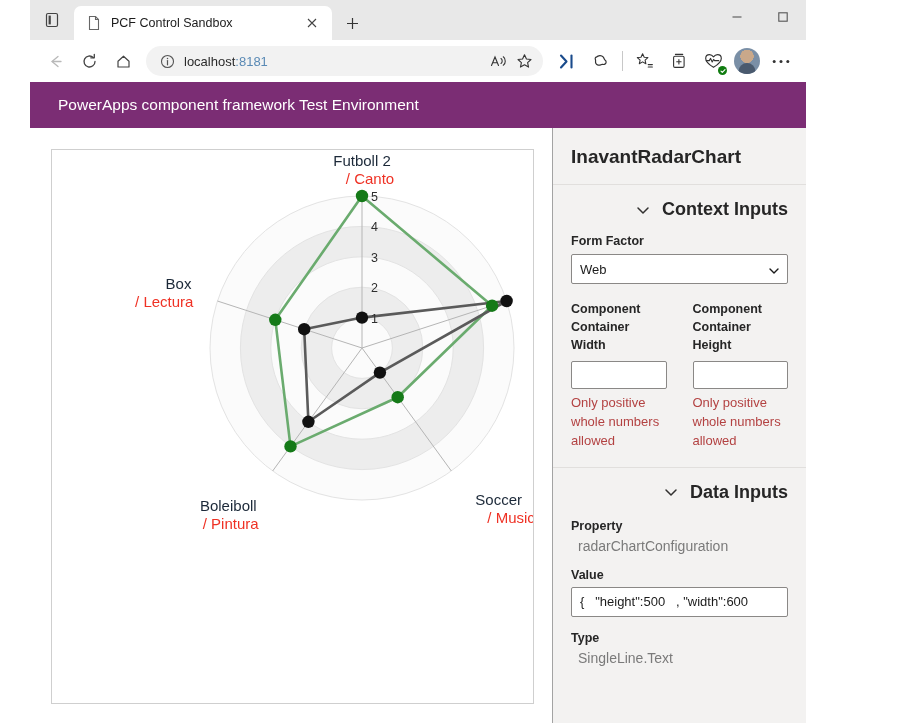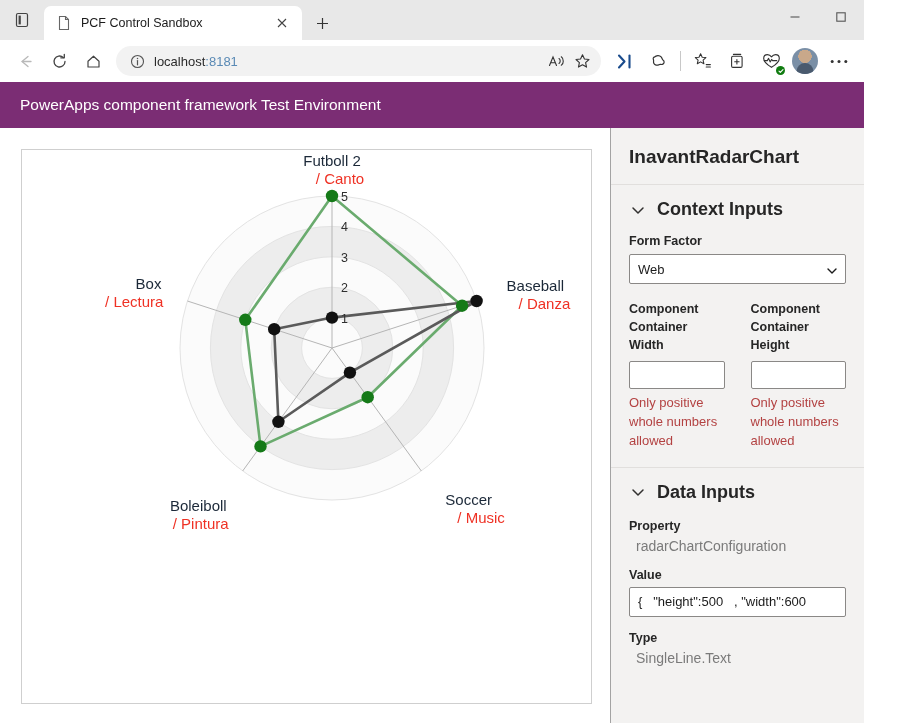--- a/index.html
+++ b/index.html
@@ -5,22 +5,22 @@
   * { box-sizing: border-box; }
   html, body {
     margin: 0; padding: 0;
     width: 914px; height: 723px;
     overflow: hidden;
     font-family: "Liberation Sans", sans-serif;
     background: #ffffff;
   }
 
   
-  .browser { width: 864px; height: 723px; display: flex; flex-direction: column;
-             background: #e8e8e8; }
+  .browser { width: 776px; height: 723px; display: flex; flex-direction: column;
+             background: #e8e8e8; margin-left: 30px; }
 
   .titlebar { height: 40px; background: #e8e8e8; display: flex; align-items: flex-end;
               position: relative; flex: 0 0 40px; }
 
   .tab-strip-icon { width: 44px; height: 40px; display: flex; align-items: center;
                     justify-content: center; }
   .tab-strip-icon svg { display:block; }
 
   .tab { height: 34px; width: 258px; background: #ffffff; border-radius: 7px 7px 0 0;
          display: flex; align-items: center; padding: 0 8px 0 12px; position: relative; }
@@ -59,39 +59,39 @@
             overflow: hidden; position: relative; }
   .avatar::after { content:""; position:absolute; left:50%; top:58%;
                    transform: translateX(-50%); width: 17px; height: 14px;
                    border-radius: 9px 9px 0 0; background: #4a5a6e; }
 
   
   .page { flex: 1; display: flex; flex-direction: column; background: #ffffff;
           overflow: hidden; }
 
   .app-header { height: 46px; background: #7b2d74; display: flex; align-items: center;
-                padding-left: 20px; flex: 0 0 46px; }
+                padding-left: 28px; flex: 0 0 46px; }
   .app-header-title { color: #ffffff; font-size: 15.5px; }
 
   .app-body { flex: 1; display: flex; min-height: 0; }
 
   .canvas-area { flex: 1; background: #ffffff; position: relative; }
   .chart-frame { position: absolute; left: 21px; top: 21px; right: 18px; bottom: 19px;
                  border: 1px solid #cfcfcf; background: #fff; overflow: hidden; }
 
   
   .sidebar { width: 254px; flex: 0 0 254px; background: #f3f2f1;
              border-left: 1px solid #a3a3a3; display: flex; flex-direction: column;
              overflow: hidden; }
 
   .sb-title-box { padding: 18px 18px 16px 18px; border-bottom: 1px solid #e1dfdd; }
   .sb-title { font-size: 19px; font-weight: bold; color: #262626; }
 
   .sb-section { padding: 14px 18px 16px 18px; border-bottom: 1px solid #e1dfdd; }
-  .sb-sec-head { display: flex; align-items: center; gap: 10px; margin-bottom: 14px; }
+  .sb-sec-head { display: flex; align-items: center; gap: 10px; margin-bottom: 14px; justify-content: flex-end; }
   .chev { width: 18px; height: 18px; flex: 0 0 18px; display:flex; align-items:center;
           justify-content:center; }
   .sb-sec-title { font-size: 18px; font-weight: bold; color: #262626; }
 
   .fld-label { font-size: 12.5px; font-weight: bold; color: #262626; margin-bottom: 6px; }
 
   .select-wrap { position: relative; border-radius: 8px; }
   select.sb-select { width: 100%; height: 30px; font-size: 13px; color: #1b1b1b;
                      background: #ffffff; border: 1px solid #8a8886; border-radius: 2px;
                      padding: 0 26px 0 8px; appearance: none;

